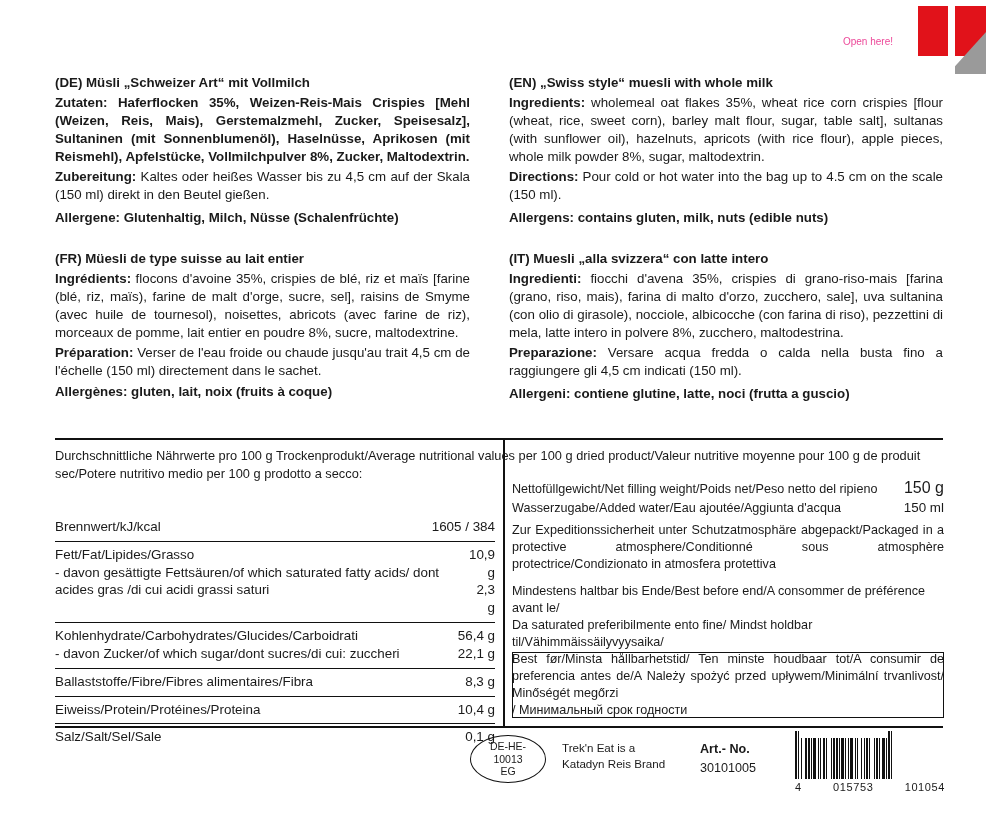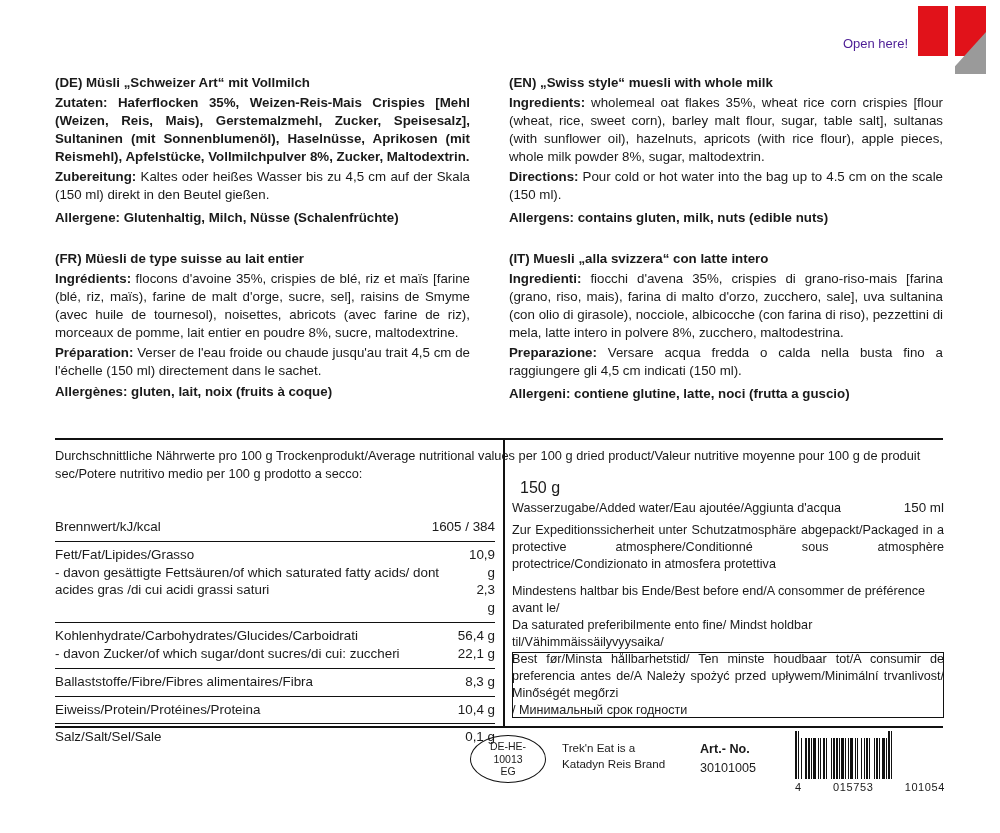--- a/index.html
+++ b/index.html
@@ -21,24 +21,24 @@
 
   
   .open-here-wrap {
     position: absolute;
     top: 6px;
     right: 14px;
     display: flex;
     align-items: flex-start;
   }
   .open-here-label {
-    font-size: 13px;
-    color: #4c1d95;
+    font-size: 10px;
+    color: #ec4899;
     margin-top: 30px;
-    margin-right: 10px;
+    margin-right: 25px;
     white-space: nowrap;
   }
   .corner-mark {
     position: relative;
     width: 68px;
     height: 68px;
   }
   .corner-red {
     position: absolute;
     left: 0;
@@ -318,20 +318,21 @@
       <div class="nutri-value">10,4 g</div>
     </div>
     <div class="nutri-row">
       <div class="nutri-label"><span>Salz/Salt/Sel/Sale</span></div>
       <div class="nutri-value">0,1 g</div>
     </div>
   </div>
 
   <div class="right-panel">
     <div class="rp-row">
+      <span>Nettofüllgewicht/Net filling weight/Poids net/Peso netto del ripieno</span>
       <span class="big">150 g</span>
     </div>
     <div class="rp-row">
       <span>Wasserzugabe/Added water/Eau ajoutée/Aggiunta d'acqua</span>
       <span class="mid">150 ml</span>
     </div>
     <div class="rp-para">Zur Expeditionssicherheit unter Schutzatmosphäre abgepackt/Packaged in a protective atmosphere/Conditionné sous atmosphère protectrice/Condizionato in atmosfera protettiva</div>
     <div class="rp-dates">
       <div>Mindestens haltbar bis Ende/Best before end/A consommer de préférence avant le/</div>
       <div>Da saturated preferibilmente ento fine/ Mindst holdbar til/Vähimmäissäilyvyysaika/</div>

